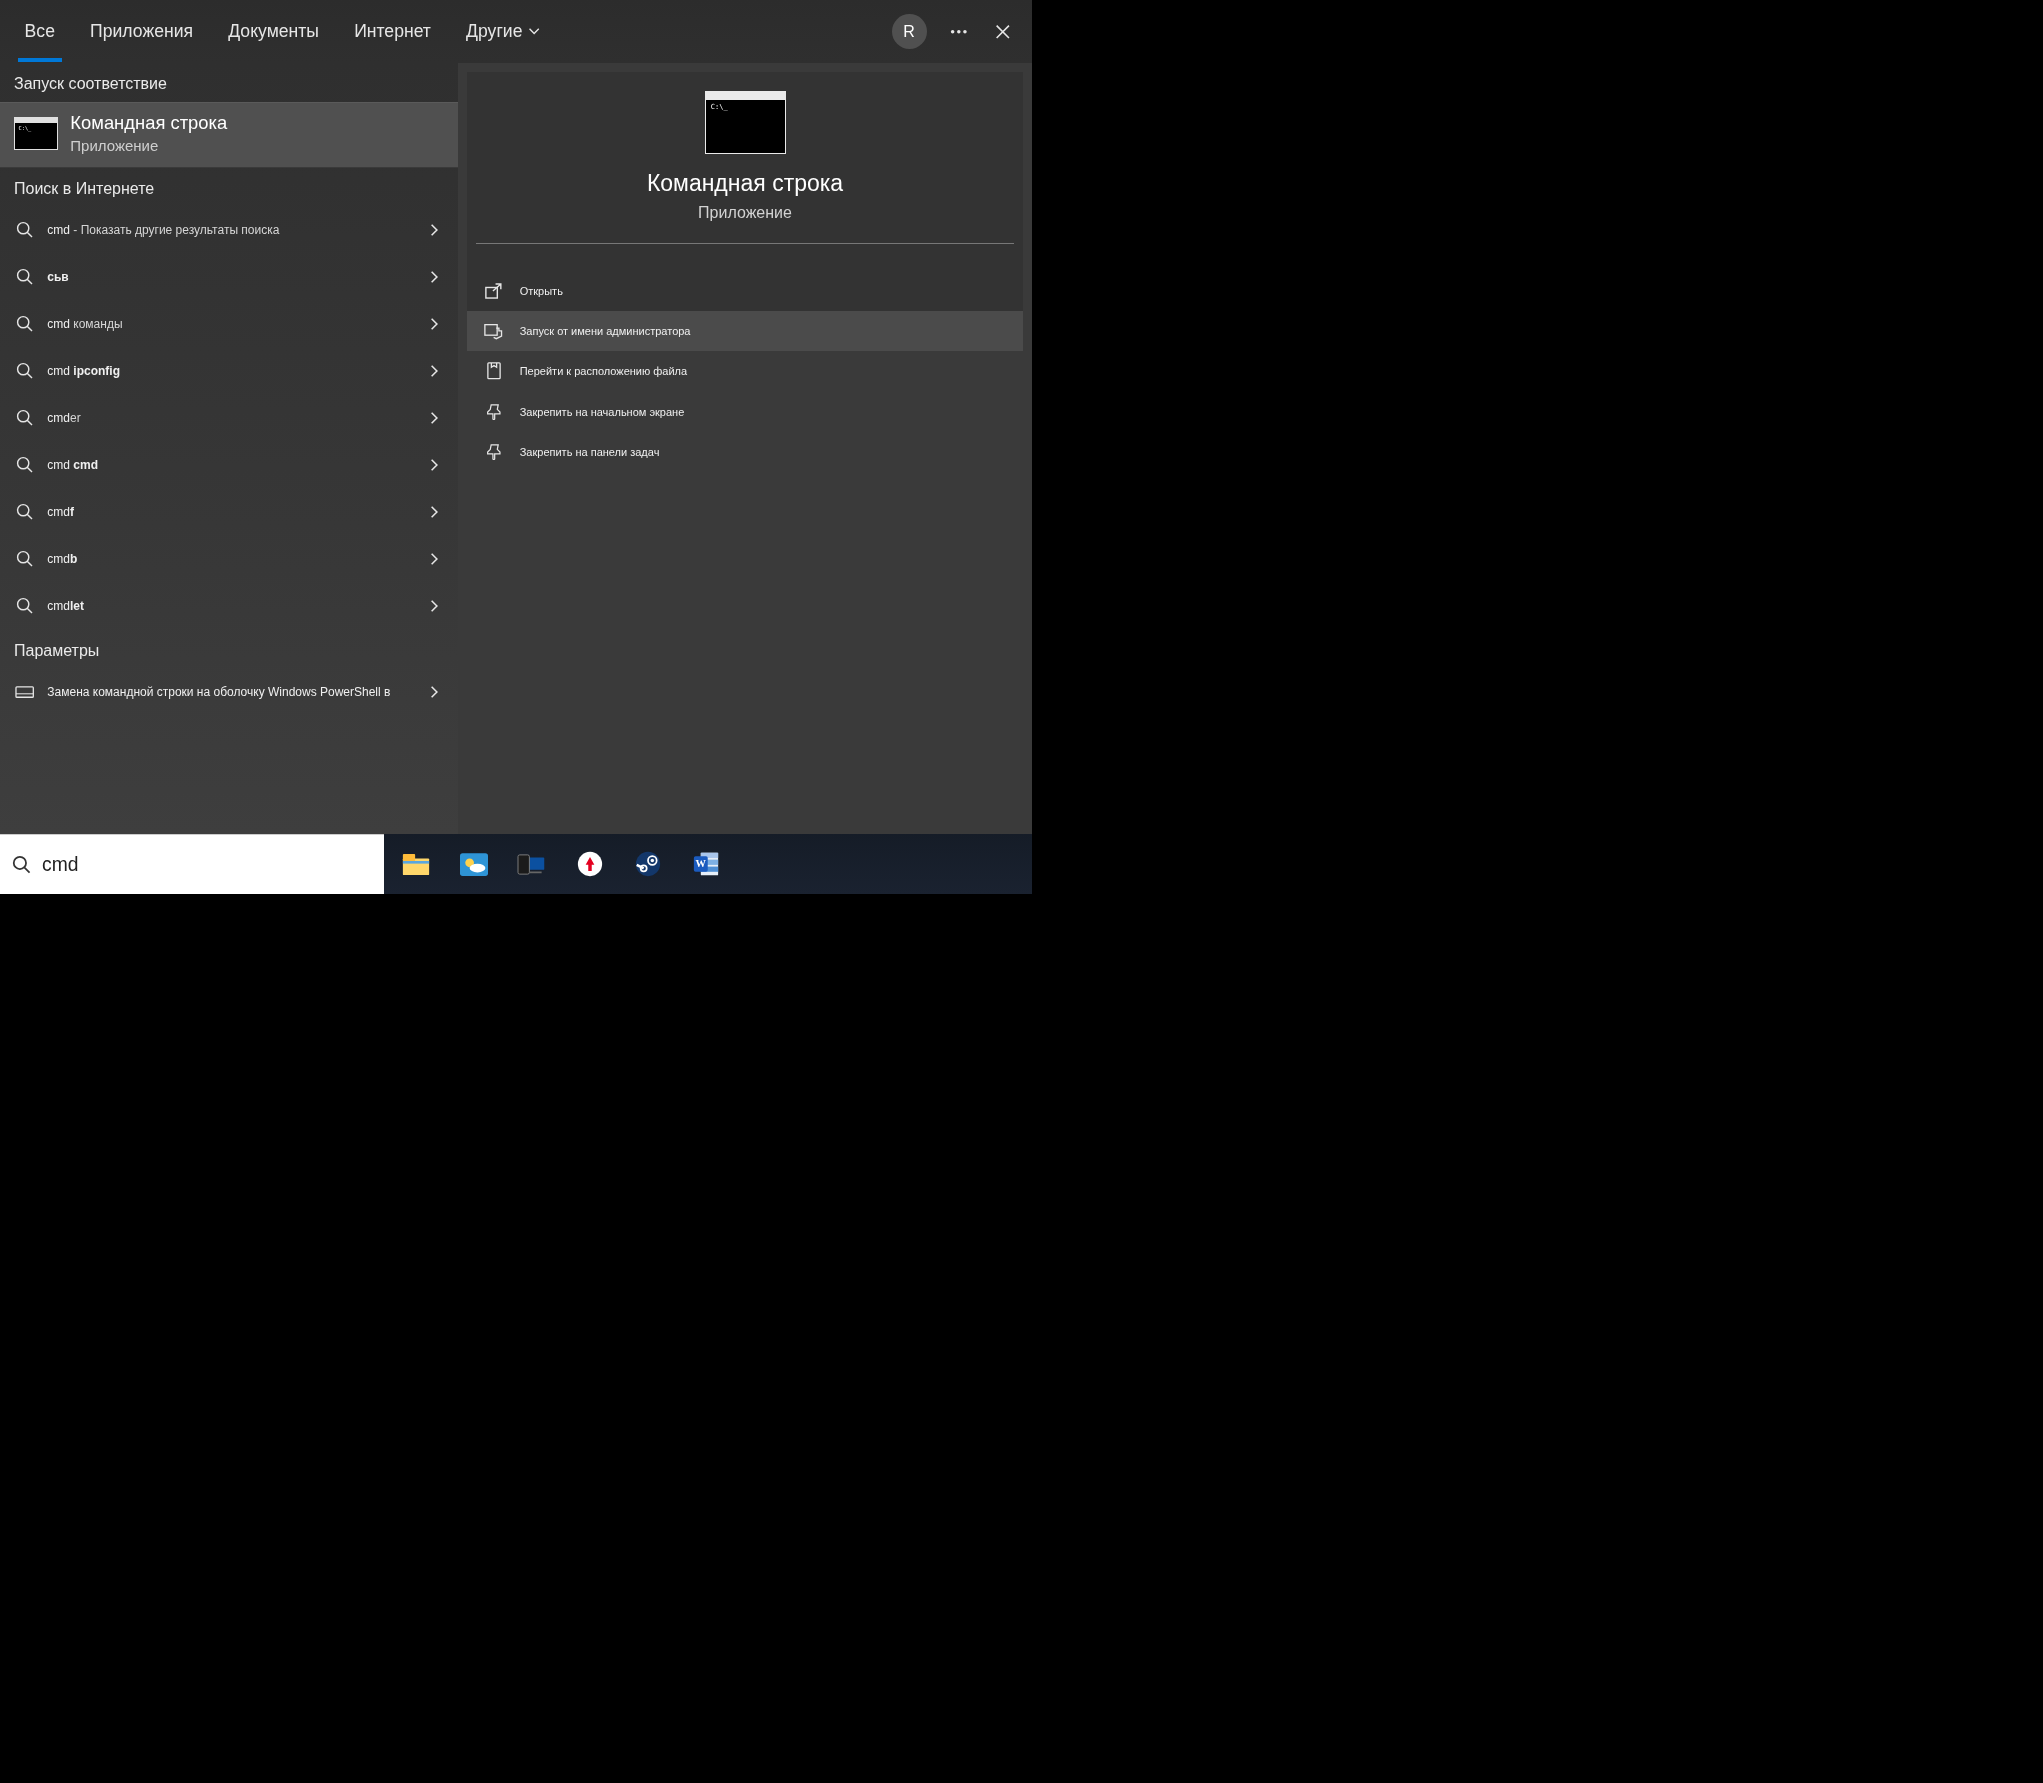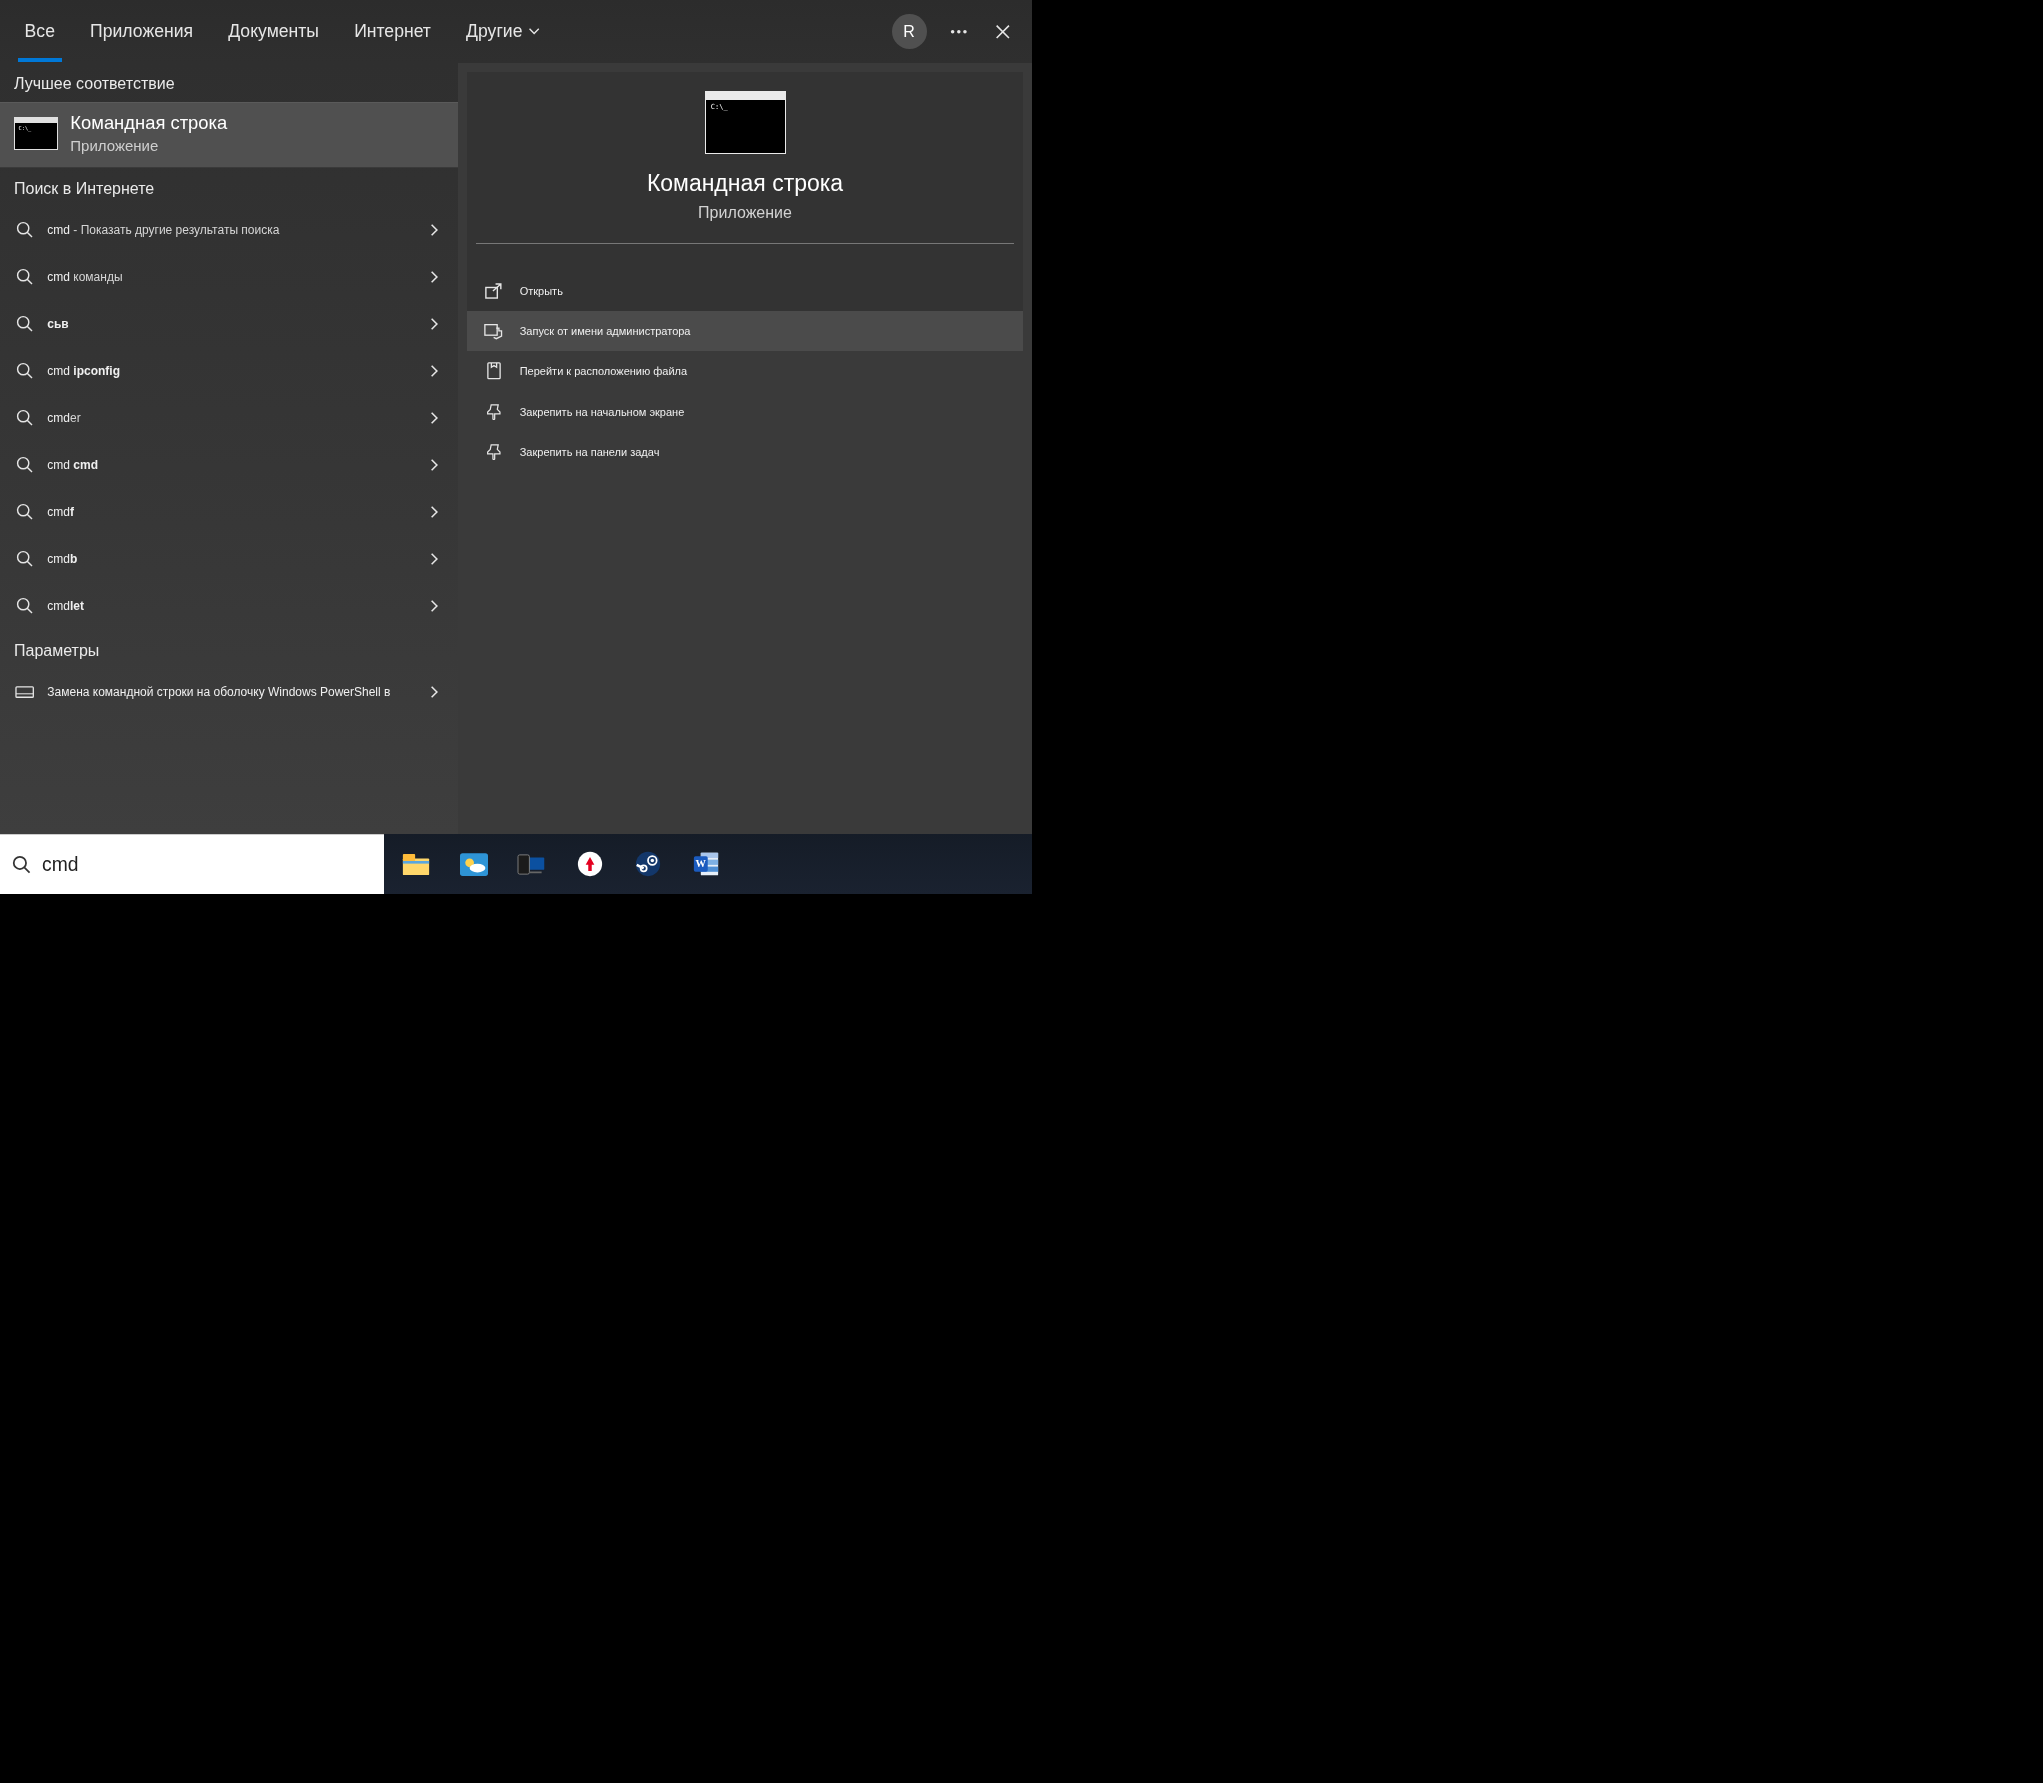--- a/index.html
+++ b/index.html
@@ -247,21 +247,21 @@
     </div>
     <div class="close-btn">
       <svg width="17.6" height="17.6" viewBox="0 0 20 20">
           <path d="M3 3l14 14M17 3L3 17" stroke="#e6e6e6" stroke-width="1.8"></path>
         </svg>
     </div>
   </div>
 
   <div class="panel-body">
     <div class="left-col">
-      <div class="section-header">Лучшее соответствие</div>
+      <div class="section-header">Запуск соответствие</div>
 
       <div class="best-match">
         <div class="cmd-icon"></div>
         <div class="best-match-text">
           <div class="title">Командная строка</div>
           <div class="subtitle">Приложение</div>
         </div>
       </div>
 
       <div class="section-header">Поиск в Интернете</div>
@@ -281,35 +281,35 @@
               </svg>
             </div>
           </div>
           <div class="result-item">
             <div class="result-icon">
               <svg width="17.6" height="17.6" viewBox="0 0 22 22">
                 <circle cx="9" cy="9" r="7" stroke="#e6e6e6" stroke-width="1.8" fill="none"></circle>
                 <line x1="14" y1="14" x2="20" y2="20" stroke="#e6e6e6" stroke-width="1.8"></line>
               </svg>
             </div>
+            <div class="result-label"><span class="bold">сьв</span></div>
+            <div class="chevron">
+              <svg width="10.5" height="14" viewBox="0 0 12 16">
+                <path d="M3 2l6 6-6 6" stroke="#e6e6e6" stroke-width="1.8" fill="none"></path>
+              </svg>
+            </div>
+          </div>
+          <div class="result-item">
+            <div class="result-icon">
+              <svg width="17.6" height="17.6" viewBox="0 0 22 22">
+                <circle cx="9" cy="9" r="7" stroke="#e6e6e6" stroke-width="1.8" fill="none"></circle>
+                <line x1="14" y1="14" x2="20" y2="20" stroke="#e6e6e6" stroke-width="1.8"></line>
+              </svg>
+            </div>
             <div class="result-label"><span>cmd </span><span class="light">команды</span></div>
-            <div class="chevron">
-              <svg width="10.5" height="14" viewBox="0 0 12 16">
-                <path d="M3 2l6 6-6 6" stroke="#e6e6e6" stroke-width="1.8" fill="none"></path>
-              </svg>
-            </div>
-          </div>
-          <div class="result-item">
-            <div class="result-icon">
-              <svg width="17.6" height="17.6" viewBox="0 0 22 22">
-                <circle cx="9" cy="9" r="7" stroke="#e6e6e6" stroke-width="1.8" fill="none"></circle>
-                <line x1="14" y1="14" x2="20" y2="20" stroke="#e6e6e6" stroke-width="1.8"></line>
-              </svg>
-            </div>
-            <div class="result-label"><span class="bold">сьв</span></div>
             <div class="chevron">
               <svg width="10.5" height="14" viewBox="0 0 12 16">
                 <path d="M3 2l6 6-6 6" stroke="#e6e6e6" stroke-width="1.8" fill="none"></path>
               </svg>
             </div>
           </div>
           <div class="result-item">
             <div class="result-icon">
               <svg width="17.6" height="17.6" viewBox="0 0 22 22">
                 <circle cx="9" cy="9" r="7" stroke="#e6e6e6" stroke-width="1.8" fill="none"></circle>

